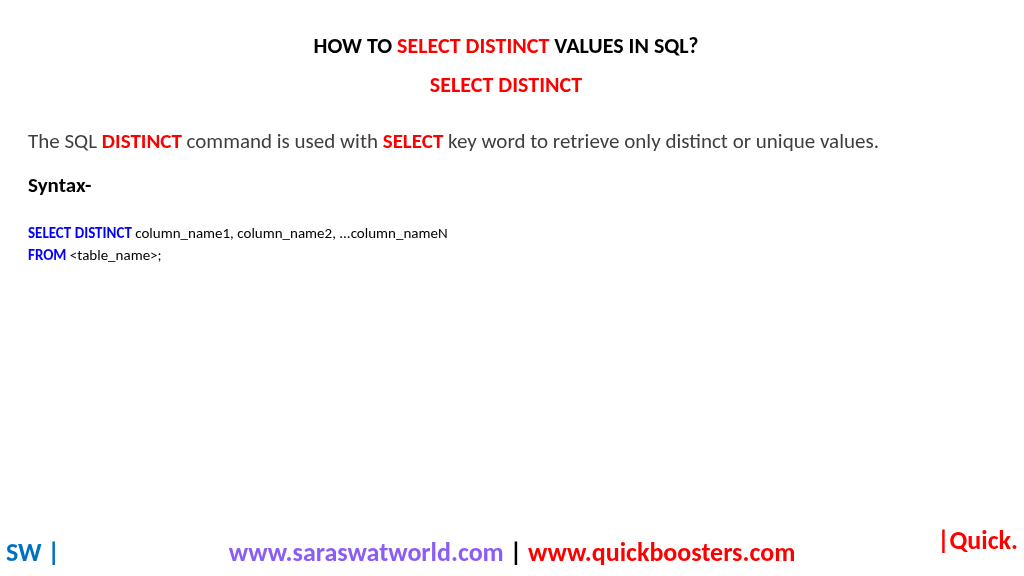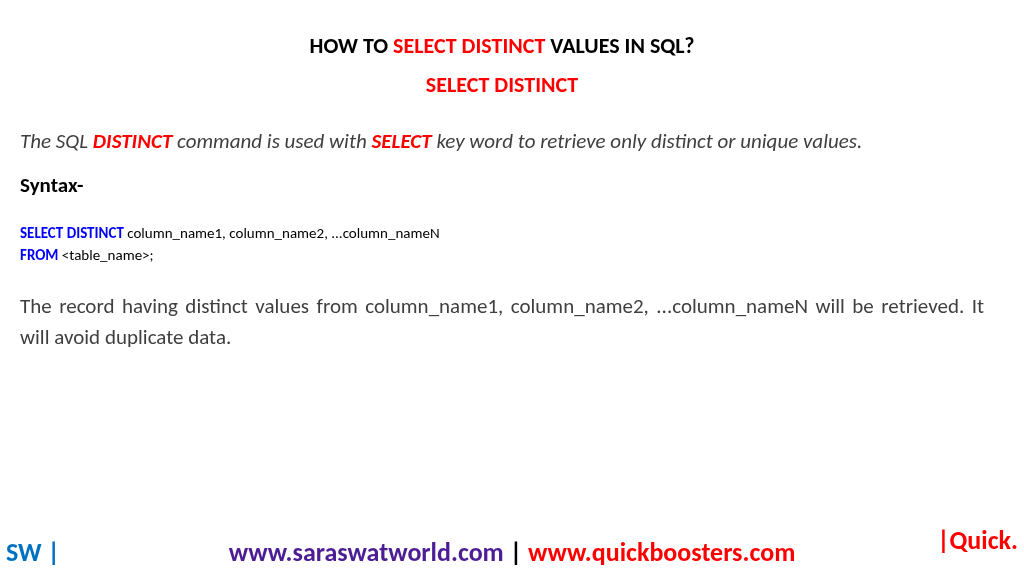--- a/index.html
+++ b/index.html
@@ -9,21 +9,21 @@
     }
     body {
       width: 1024px;
       height: 576px;
       font-family: Calibri, Arial, sans-serif;
       background: #ffffff;
       position: relative;
       overflow: hidden;
     }
     .container {
-      padding: 32px 40px 0 20px;
+      padding: 32px 40px 0 28px;
     }
     .title {
       text-align: center;
       font-size: 22px;
       font-weight: bold;
       color: #000000;
       margin-bottom: 12px;
     }
     .title .highlight {
       color: #ff0000;
@@ -34,21 +34,20 @@
       font-weight: bold;
       color: #ff0000;
       margin-bottom: 28px;
     }
     .intro {
       font-size: 21px;
       color: #3f3f3f;
       text-align: justify;
       line-height: 1.5;
       margin-bottom: 14px;
-      font-style: italic;
     }
     .intro .kw {
       color: #ff0000;
       font-weight: bold;
     }
     .section-label {
       font-size: 21px;
       font-weight: bold;
       color: #000000;
       margin-bottom: 24px;
@@ -83,21 +82,21 @@
     .footer-left {
       color: #0070c0;
     }
     .footer-center {
       position: absolute;
       left: 50%;
       transform: translateX(-50%);
       white-space: nowrap;
     }
     .footer-center .url1 {
-      color: #4c1d95;
+      color: #8b5cf6;
     }
     .footer-center .sep {
       color: #000000;
     }
     .footer-center .url2 {
       color: #ff0000;
       text-align: right;
     }
     .footer-right {
       position: absolute;
@@ -126,21 +125,20 @@
   <div class="syntax-block">
     <div>
       <span class="sql-kw">SELECT DISTINCT</span><span> column_name1, column_name2, ...column_nameN</span>
     </div>
     <div>
       <span class="sql-kw">FROM</span><span> &lt;table_name&gt;;</span>
     </div>
   </div>
 
 
-  <div class="description">The record having distinct values from column_name1, column_name2, ...column_nameN will be retrieved. It will avoid duplicate data.</div>
 
 </div>
 
 <div class="footer">
   <span class="footer-left">SW |</span>
   <span class="footer-center">
     <span class="url1">www.saraswatworld.com</span><span class="sep"> | </span><span class="url2">www.quickboosters.com</span>
   </span>
   <span class="footer-right">|Quick.</span>
 </div>

